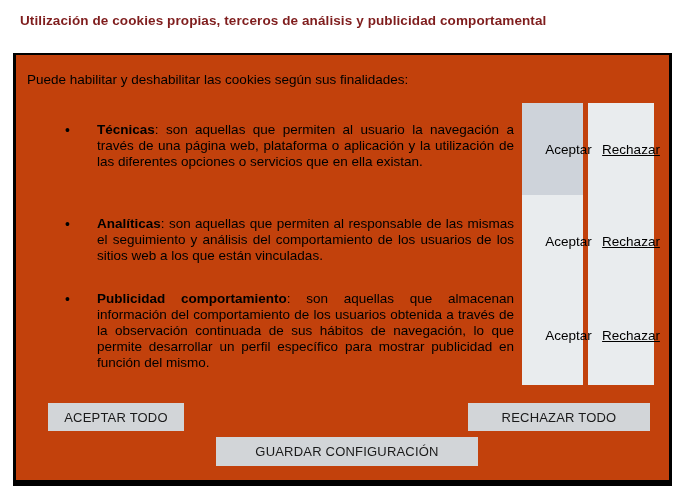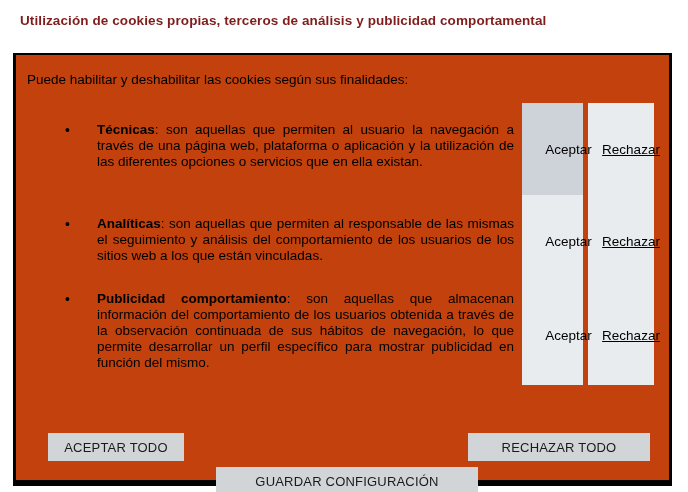--- a/index.html
+++ b/index.html
@@ -53,21 +53,21 @@
   .opt-accept { left: 506px; width: 61px; margin-left: 16px; }
   .opt-reject { left: 572px; width: 86px; text-decoration: underline; }
   .row-1 { top: 87px; }
   .row-2 { top: 179px; }
   .row-3 { top: 273px; }
 
   .btn {
     position: absolute; background: #d2d5d8;
     display: flex; align-items: center; justify-content: center;
     font-size: 13px; color: #1a1a1a; letter-spacing: 0.2px;
-    cursor: pointer; user-select: none; margin-top: 30px;
+    cursor: pointer; user-select: none;
   }
   .btn-accept-all { left: 32px;  top: 348px; width: 136px; height: 28px; }
   .btn-reject-all { left: 452px; top: 348px; width: 182px; height: 28px; }
   .btn-save      { left: 200px; top: 382px; width: 262px; height: 29px; }
 </style>
 </head>
 <body>
 
 <div class="page-title">Utilización de cookies propias, terceros de análisis y publicidad comportamental</div>
 

